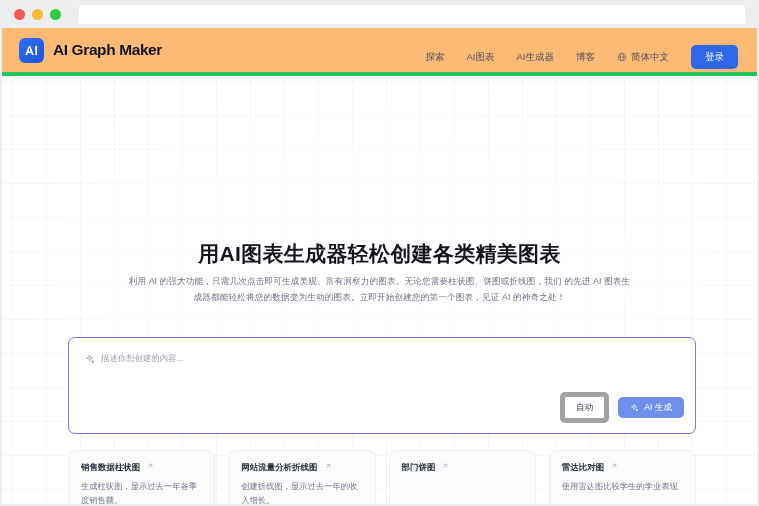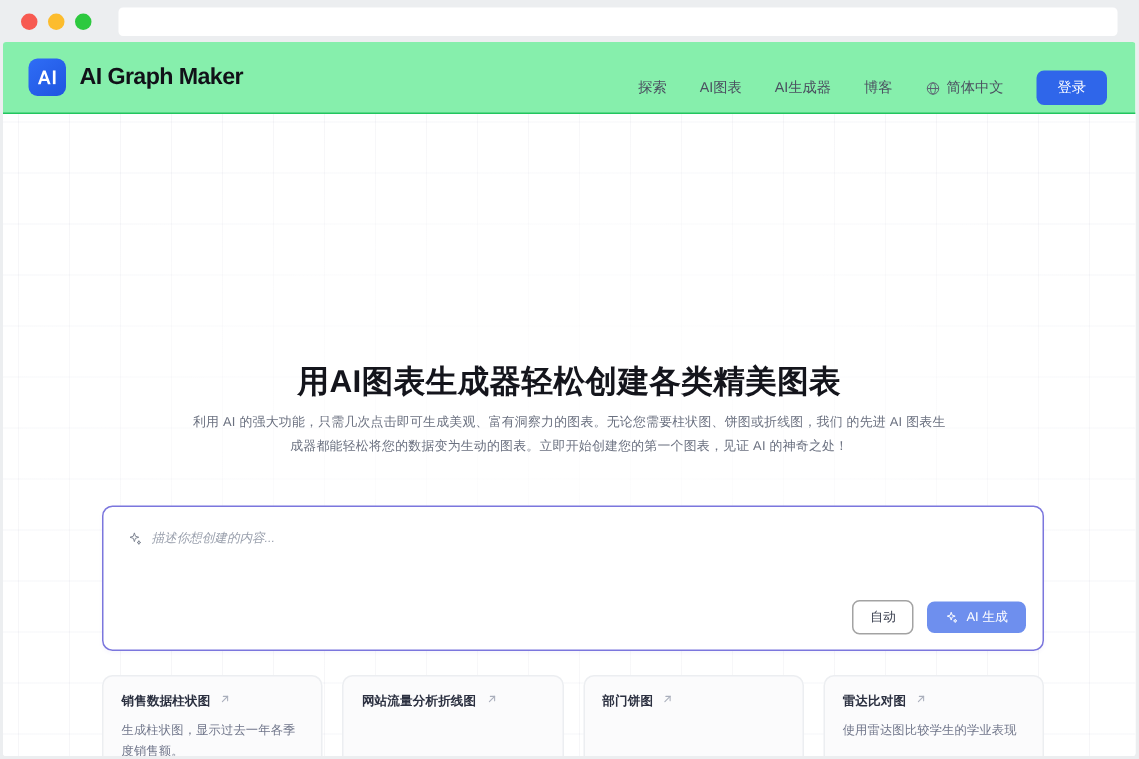--- a/index.html
+++ b/index.html
@@ -49,22 +49,22 @@
     overflow: hidden;
     margin: 0 2px 2px 2px;
     border-radius: 2px;
   }
 
   
   .site-header {
     position: relative;
     z-index: 5;
     height: 48px;
-    background: #86efac;
-    border-bottom: 1px solid #22c55e;
+    background: #fdba74;
+    border-bottom: 4px solid #22c55e;
     display: flex;
     align-items: center;
     justify-content: space-between;
     padding: 0 19px 0 17px;
   }
   .brand { display: flex; align-items: center; gap: 9px; }
   .brand-mark {
     width: 25px; height: 25px;
     border-radius: 6px;
     background: linear-gradient(140deg, #2f6df6 0%, #1f55e0 100%);
@@ -169,36 +169,35 @@
   .prompt-placeholder {
     position: absolute;
     left: 16px;
     top: 15px;
     display: flex;
     align-items: center;
     gap: 6px;
     font-size: 8.4px;
     color: #9aa0ad;
     cursor: text;
-    font-style: italic;
   }
   .prompt-placeholder svg { display: block; }
   .prompt-actions {
     position: absolute;
     right: 11px;
     bottom: 10px;
     display: flex;
     align-items: center;
     gap: 9px;
   }
   .btn-auto {
     font-size: 8.6px;
     color: #3c4150;
     background: #ffffff;
-    border: 1px solid #a3a3a3;
+    border: 5px solid #a3a3a3;
     border-radius: 5px;
     padding: 6px 11px;
     cursor: pointer;
     font-family: inherit;
     line-height: 1;
   }
   .btn-generate {
     display: flex;
     align-items: center;
     gap: 5px;
@@ -361,20 +360,21 @@
         <div class="card">
           <div class="card-head">
             <span class="card-title">网站流量分析折线图</span>
             <span class="card-arrow">
               <svg width="8" height="8" viewBox="0 0 16 16" fill="none" stroke="#a9aebb" stroke-width="1.4" stroke-linecap="round">
                 <path d="M4.5 11.5 L11.5 4.5"></path>
                   <path d="M5.8 4.5 L11.5 4.5 L11.5 10.2"></path>
               </svg>
             </span>
           </div>
+          <div class="card-desc">创建折线图，显示过去一年的收入增长。</div>
         </div>
 
         <div class="card">
           <div class="card-head">
             <span class="card-title">部门饼图</span>
             <span class="card-arrow">
               <svg width="8" height="8" viewBox="0 0 16 16" fill="none" stroke="#a9aebb" stroke-width="1.4" stroke-linecap="round">
                 <path d="M4.5 11.5 L11.5 4.5"></path>
                   <path d="M5.8 4.5 L11.5 4.5 L11.5 10.2"></path>
               </svg>

